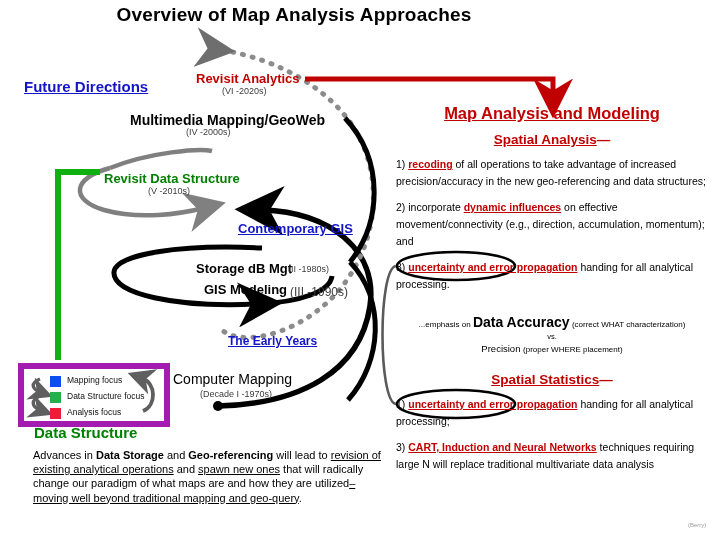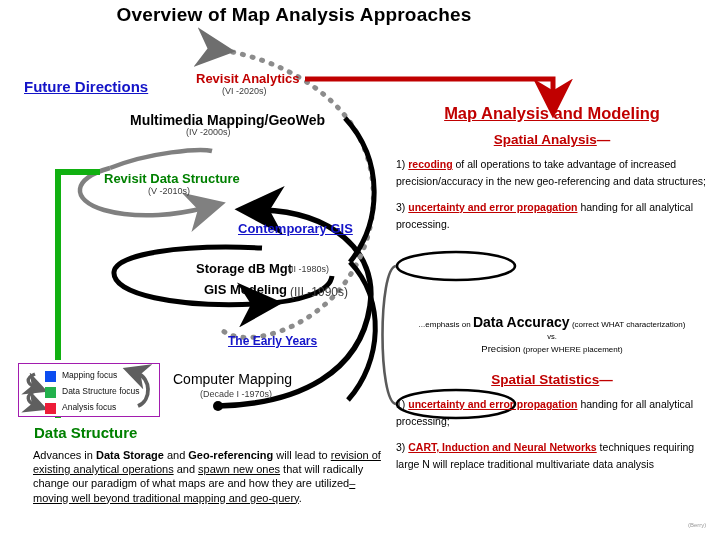--- a/index.html
+++ b/index.html
@@ -34,21 +34,21 @@
   #gis-modeling{left:204px;top:282px;font-size:13px;font-weight:bold;color:#000;}
   #gis-modeling-sub{left:290px;top:285px;font-size:12px;color:#3c3c3c;}
   #early-years{left:228px;top:334px;font-size:12px;}
   #computer-mapping{left:173px;top:371px;font-size:14px;color:#000;}
   #computer-mapping-sub{left:200px;top:389px;font-size:9px;color:#3c3c3c;}
   #data-structure-hd{left:34px;top:424px;font-size:15px;}
 
   
   #legend-box{
     left:18px;top:363px;width:140px;height:52px;
-    border:1px solid #a21caf;background:#fff;
+    border:6px solid #a21caf;background:#fff;
   }
   .legend-row{position:absolute;left:26px;height:14px;}
   .legend-sw{position:absolute;left:0;top:1px;width:11px;height:11px;}
   .legend-lb{position:absolute;left:17px;top:0;font-size:8.5px;color:#111;white-space:nowrap;}
 
   
   #ds-para{
     left:33px;top:448px;width:348px;
     font-size:11px;line-height:14.2px;color:#000;
   }
@@ -188,20 +188,21 @@
 <div class="abs nw hd-green" id="data-structure-hd">Data Structure</div>
 
 <div class="abs" id="ds-para">Advances in <b>Data Storage</b> and <b>Geo-referencing</b> will lead to <u>revision of existing analytical operations</u> and <u>spawn new ones</u> that will radically change our paradigm of what maps are and how they are utilized<u>– moving well beyond traditional mapping and geo-query</u>.</div>
 
 <div class="abs" id="rp">
   <div id="mam">Map Analysis and Modeling</div>
   <div id="sa-hd">
     <u>Spatial Analysis</u><span>—</span>
   </div>
   <div class="item">1) <span class="k">recoding</span> of all operations to take advantage of increased precision/accuracy in the new geo-referencing and data structures;</div>
+  <div class="item">2) incorporate <span class="k">dynamic influences</span> on effective movement/connectivity (e.g., direction, accumulation, momentum); and</div>
   <div class="item">3) <span class="k">uncertainty and error propagation</span> handing for all analytical processing.</div>
 </div>
 
 <div id="accuracy-blk">
   <div id="acc-l1">
     <span>...emphasis on</span>
     <span class="big">Data Accuracy</span>
     <span>(correct WHAT characterization)</span>
   </div>
   <div id="acc-l2">vs.</div>

